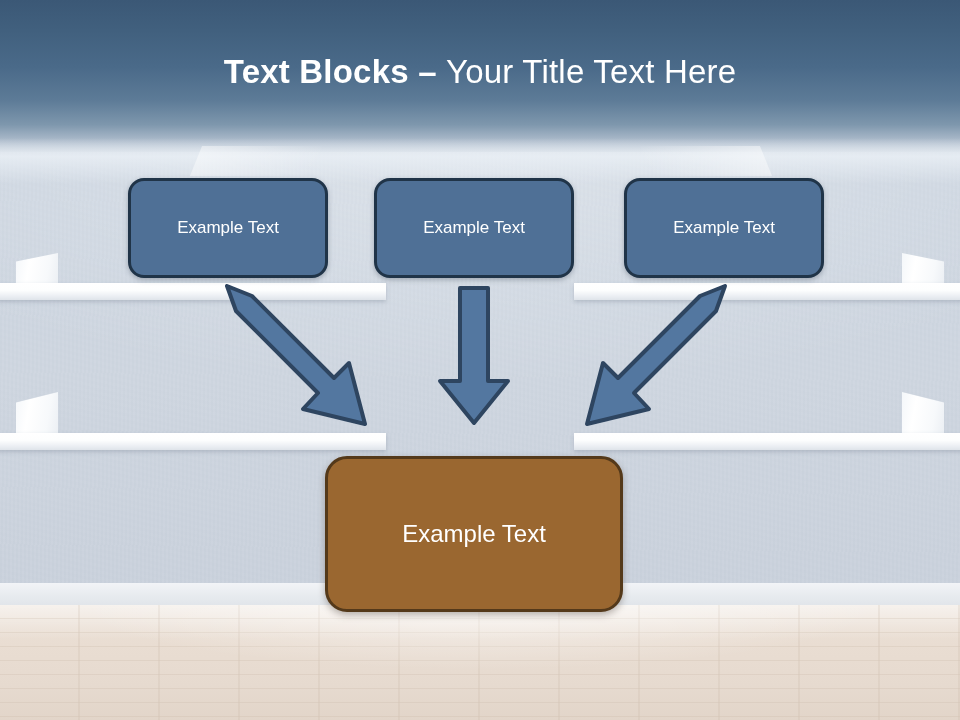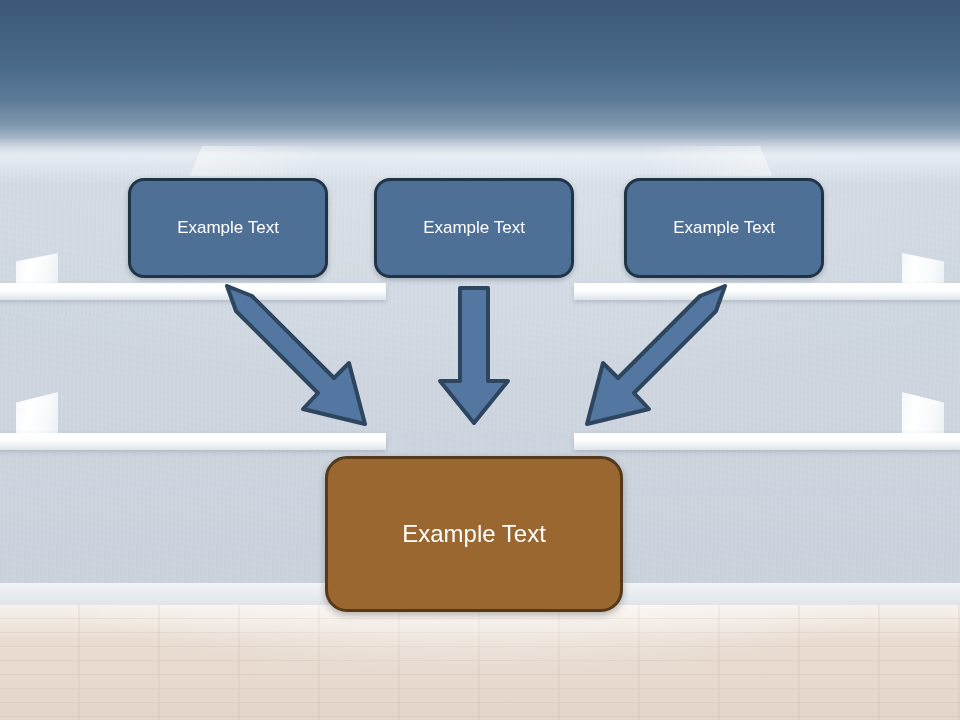--- a/index.html
+++ b/index.html
@@ -202,20 +202,23 @@
 <div id="slide">
 
   <div class="wall"></div>
   <div class="wall-noise"></div>
 
   <div class="header-band"></div>
   <div class="ceiling-glow"></div>
   <div class="ceiling-bevel-l"></div>
   <div class="ceiling-bevel-r"></div>
 
+  <div class="header-title">
+    <span class="t-bold">Text Blocks</span><span class="t-dash"> – </span><span class="t-light">Your Title Text Here</span>
+  </div>
 
   <div class="shelf shelf-upper-left">
     <div class="shelf-bracket left"></div>
     <div class="shelf-plank"></div>
   </div>
   <div class="shelf shelf-upper-right">
     <div class="shelf-bracket right"></div>
     <div class="shelf-plank"></div>
   </div>
 

